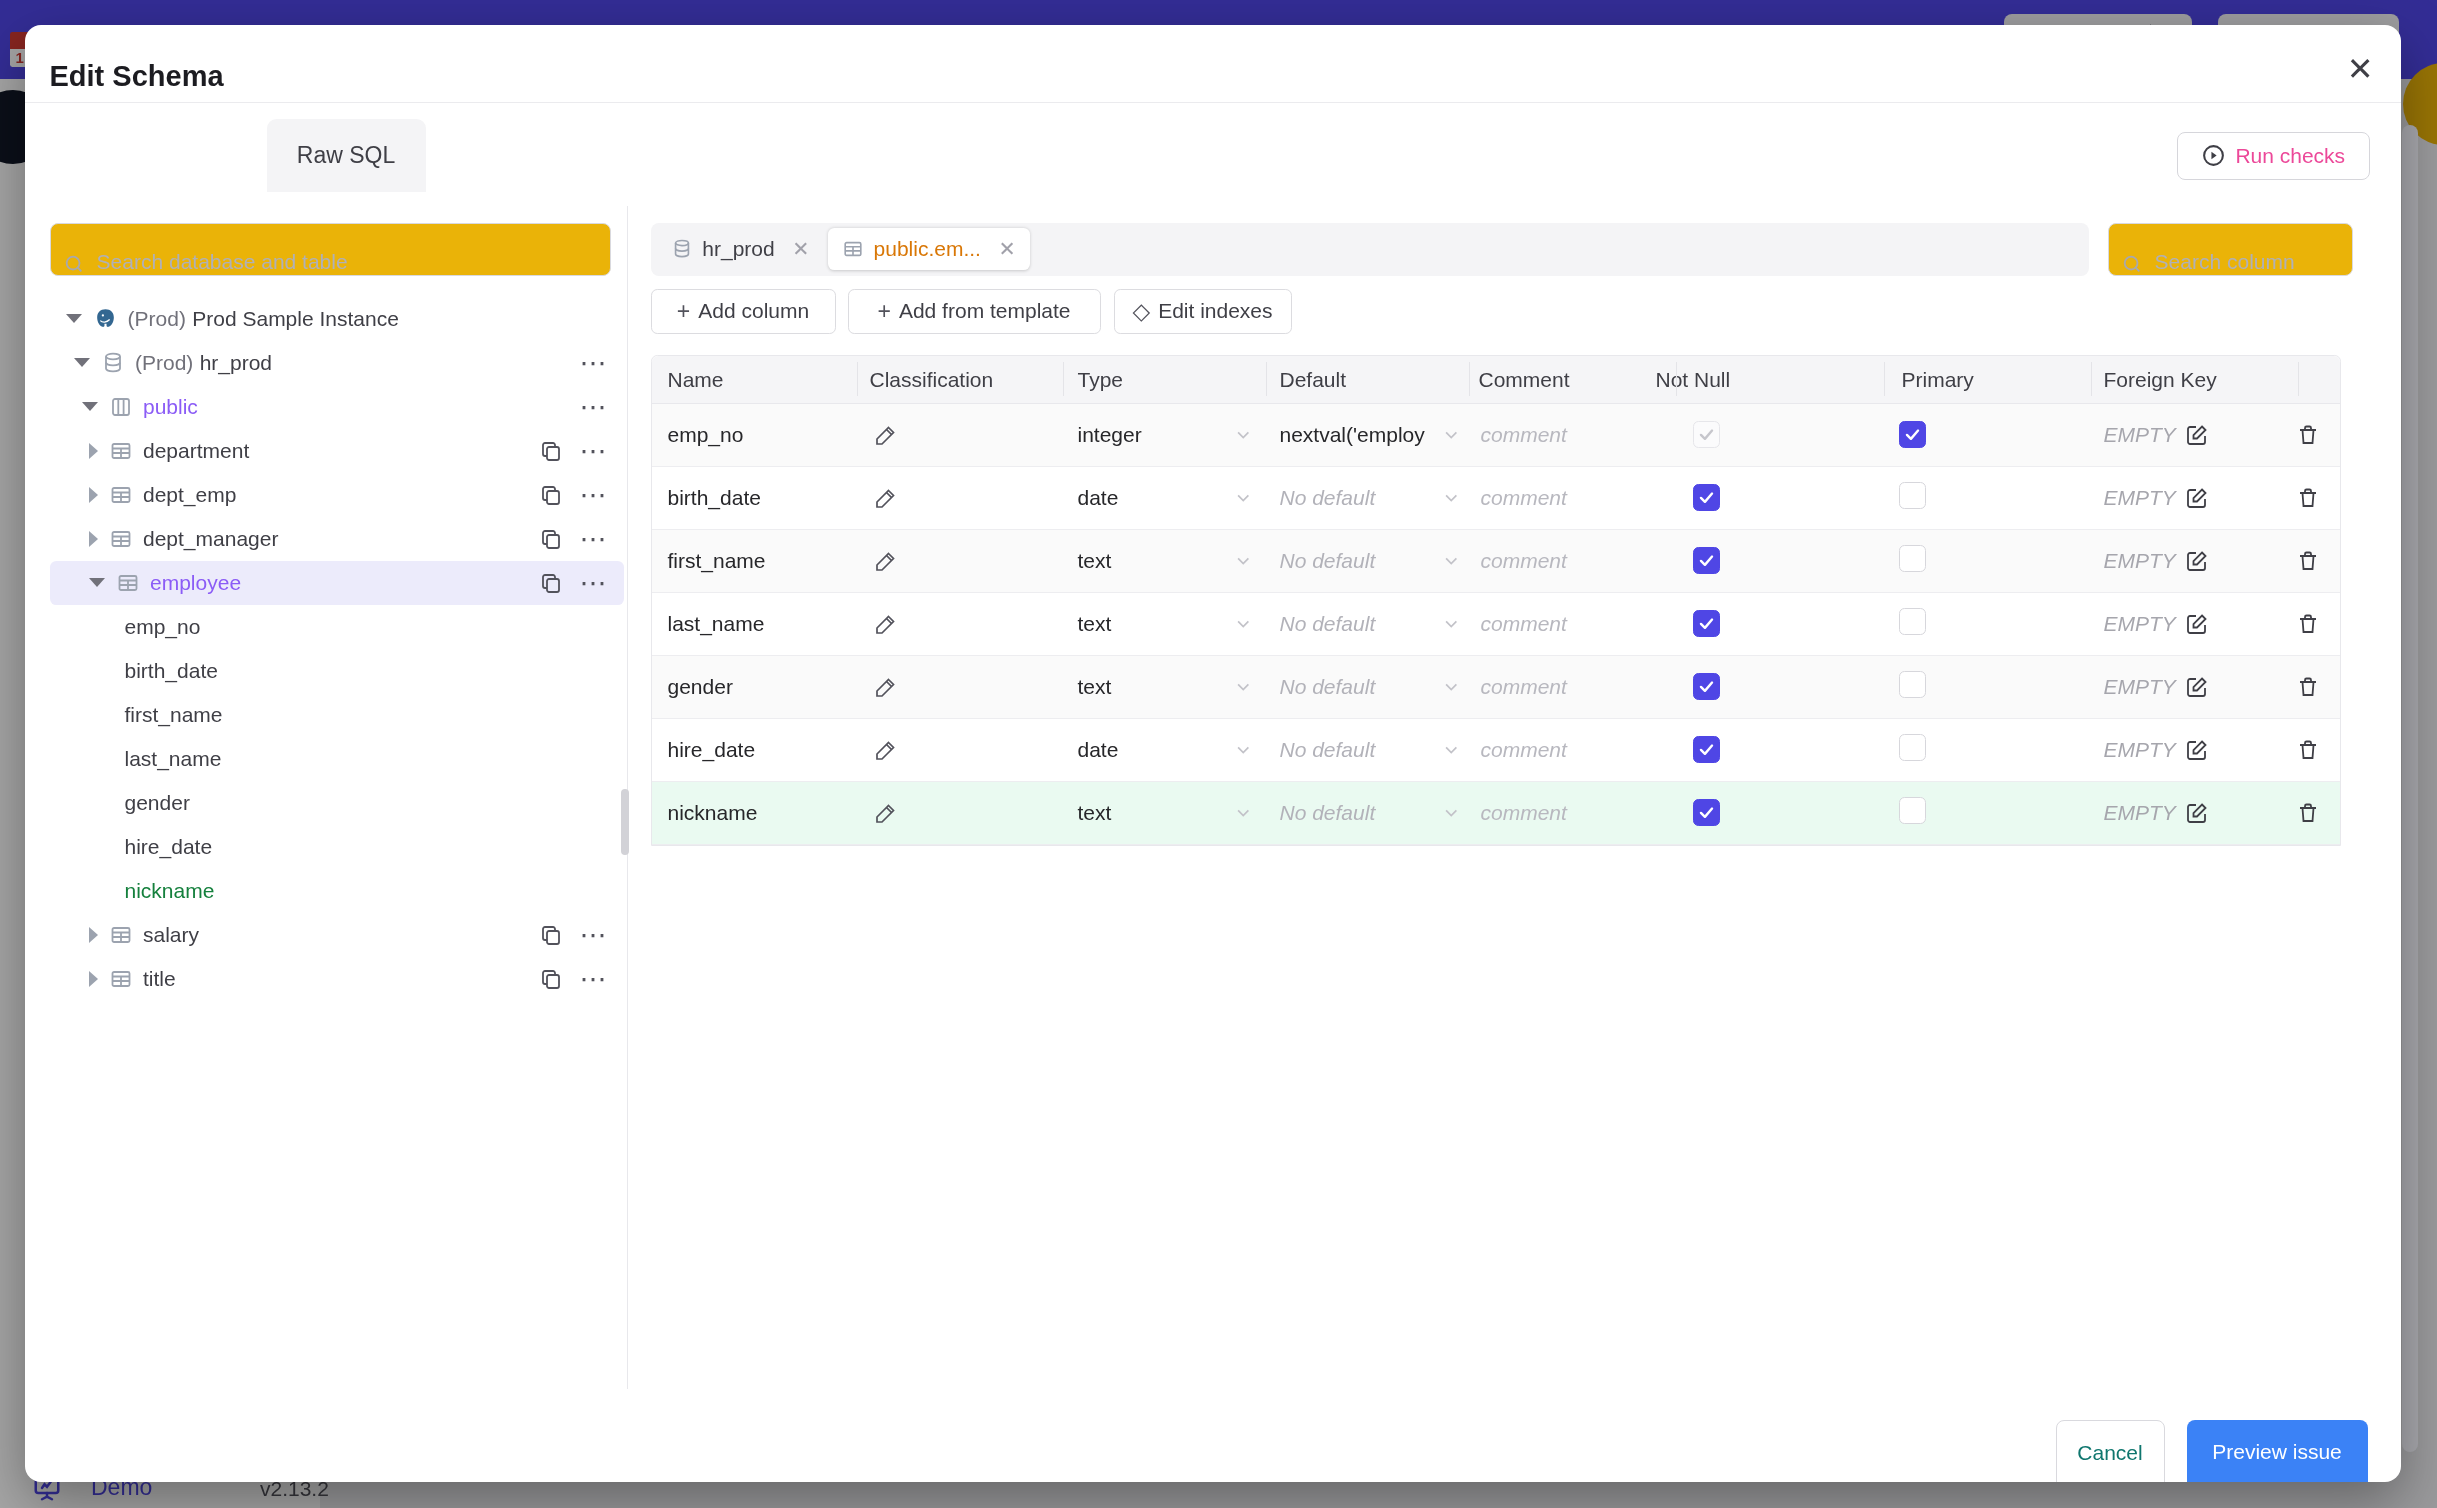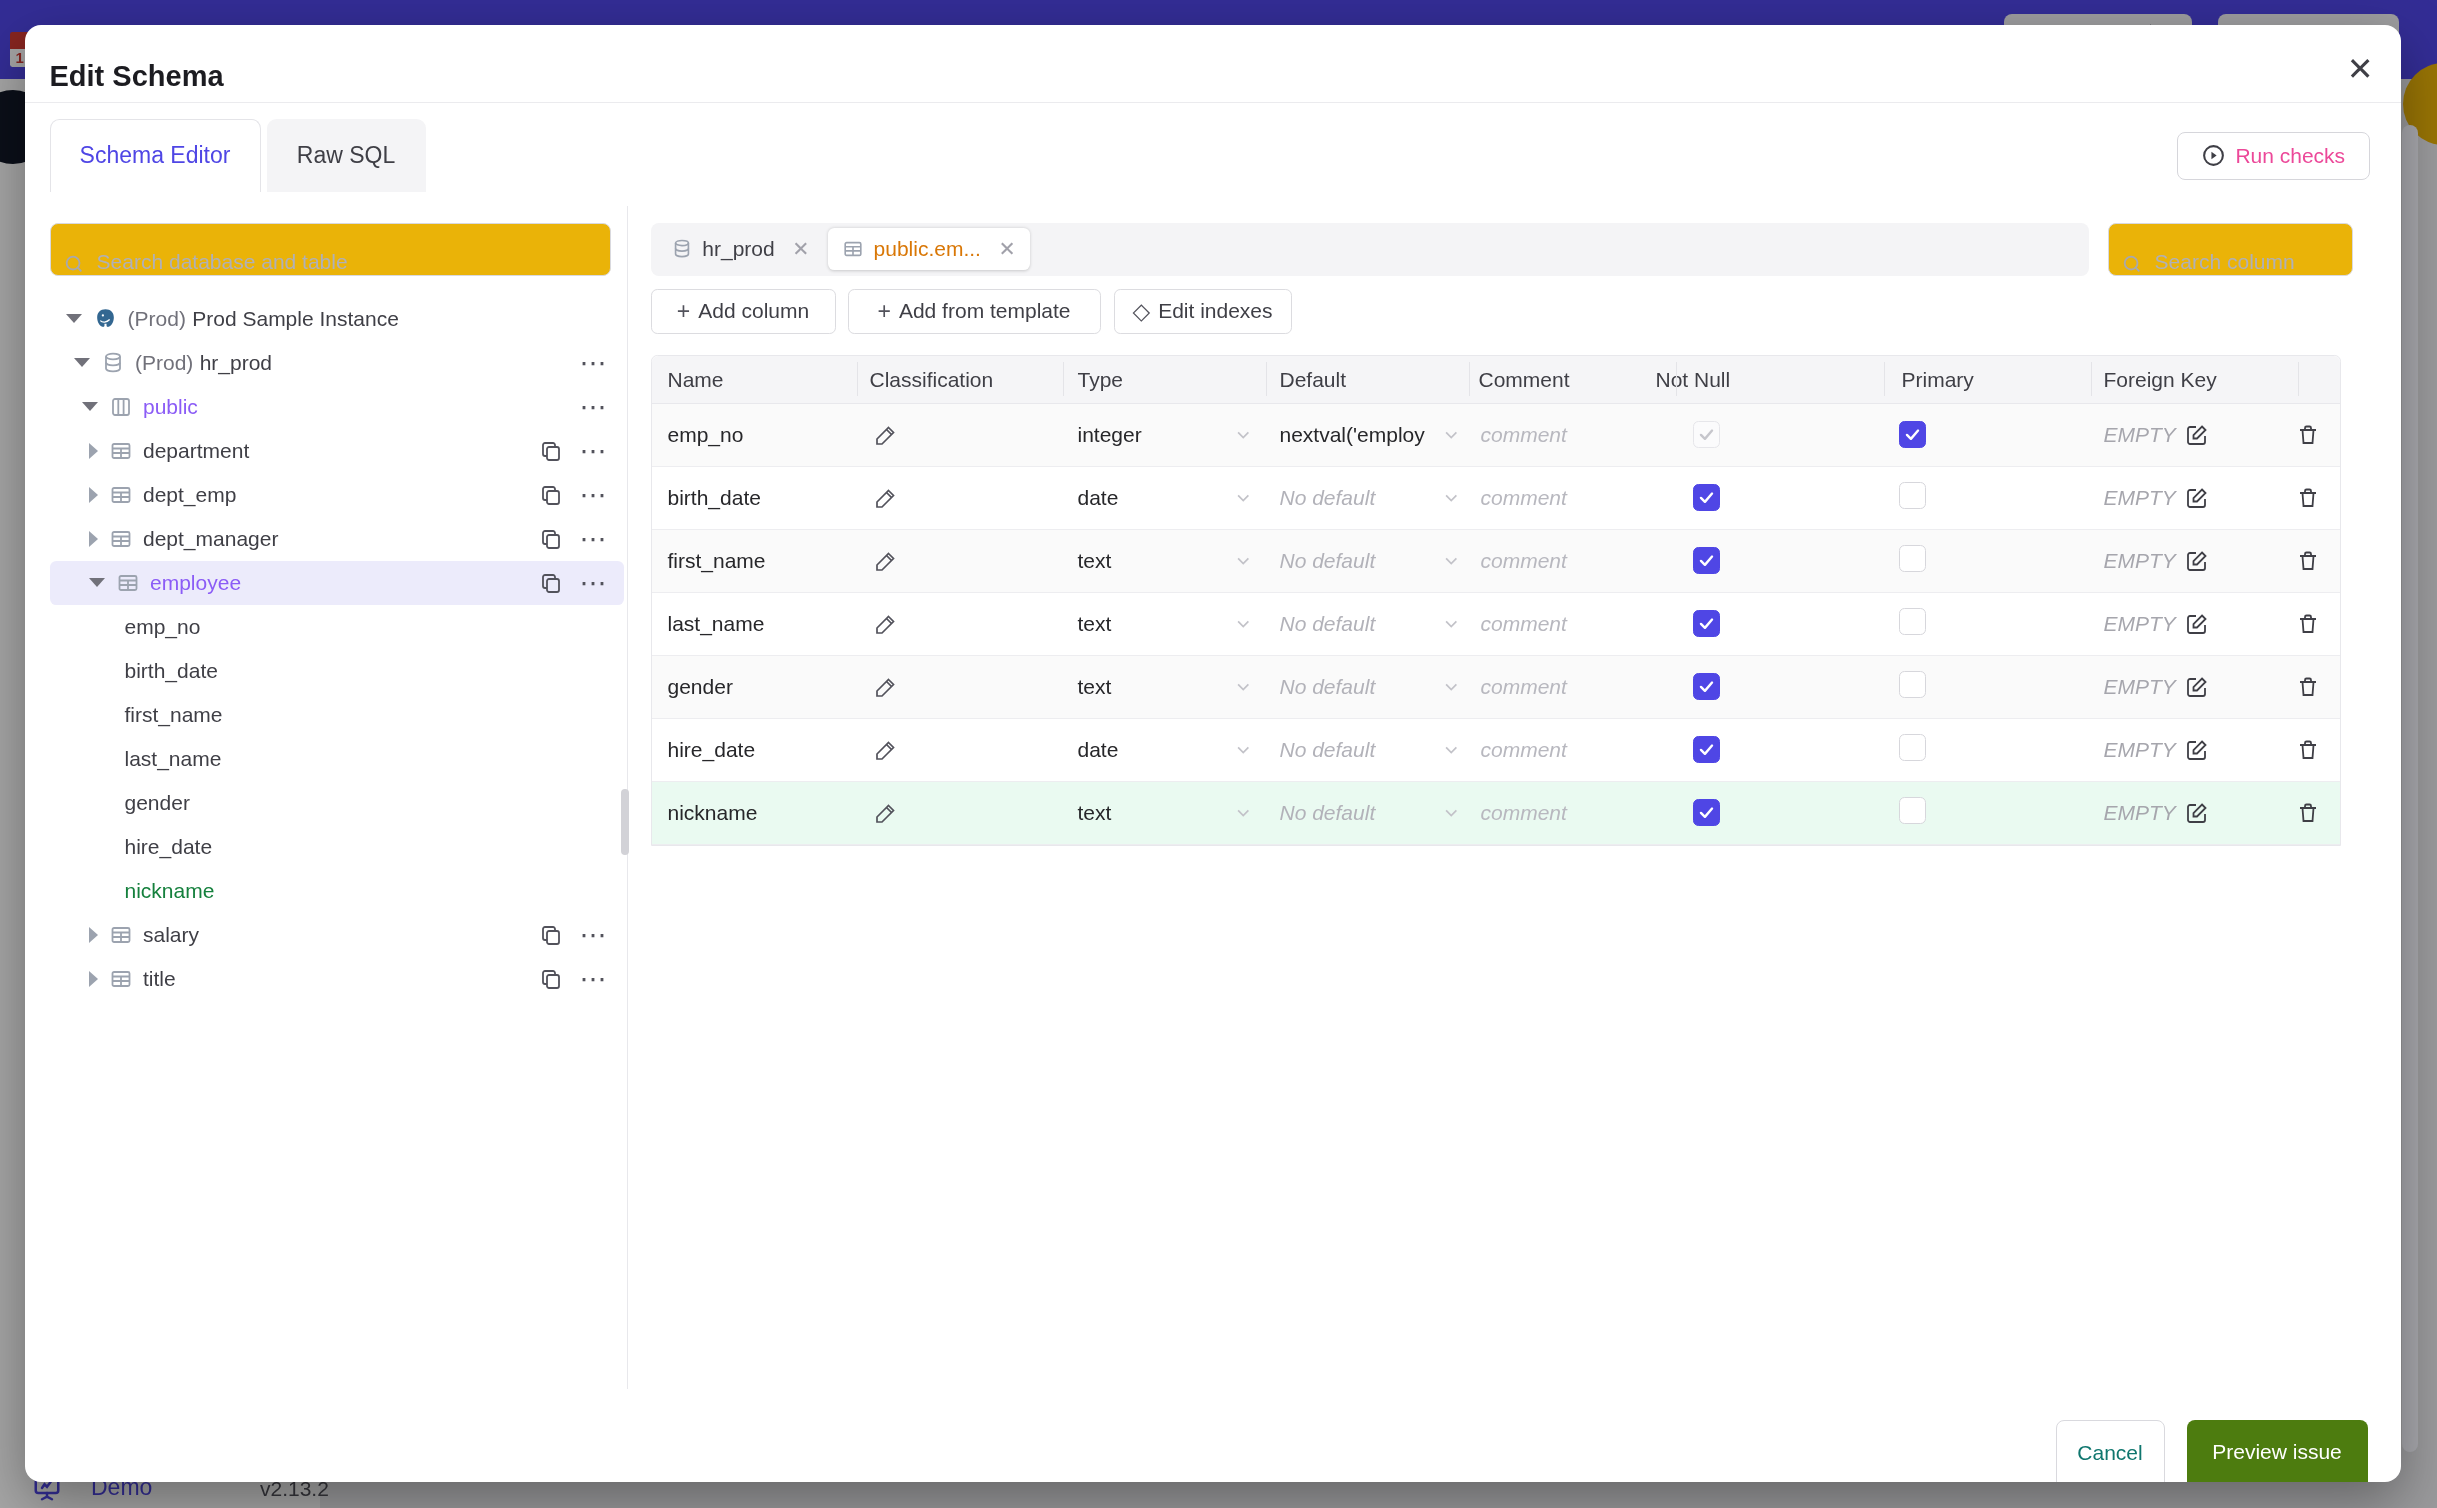--- a/index.html
+++ b/index.html
@@ -99,21 +99,21 @@
   .cb.cb-on{background:#4f46e5;border-color:#4f46e5;}
   .cb.cb-on svg{display:block;}
   .cb.cb-on svg polyline{stroke:#fff;}
   .cb.cb-dis{background:#fbfbfc;border-color:#e6e6ea;}
   .cb.cb-dis svg{display:block;}
   .cb.cb-dis svg polyline{stroke:#c6c6cc;}
   
   .btn-cancel{position:absolute;left:2031px;top:1395px;width:109px;height:76px;border:0.8px solid #d9d9de;border-radius:8px;
               background:#fff;font-size:21px;color:#0f766e;display:flex;align-items:flex-start;justify-content:center;
               padding-top:20.5px;box-sizing:border-box;cursor:pointer;}
-  .btn-primary{position:absolute;left:2162px;top:1395px;width:181px;height:76px;background:#4d7c0f;border-radius:8px;
+  .btn-primary{position:absolute;left:2162px;top:1395px;width:181px;height:76px;background:#3b82f6;border-radius:8px;
                color:#fff;font-size:21px;display:flex;align-items:flex-start;justify-content:center;padding-top:20.5px;
                box-sizing:border-box;cursor:pointer;}
   svg{display:block;}
 </style>
 </head>
 <body>
 
 <div class="screen">
 
   <div class="bg-content"></div>
@@ -140,21 +140,20 @@
   <div class="demo-version">v2.13.2</div>
 
   <div class="overlay"></div>
   <div class="scroll-thumb"></div>
 
   <div class="modal">
     <div class="m-title">Edit Schema</div>
     <div class="m-close">✕</div>
     <div class="hdr-line"></div>
 
-    <div class="tab t1">Schema Editor</div>
     <div class="tab t2">Raw SQL</div>
 
     <div class="run-checks">
       <span>
         <svg width="25" height="25" viewBox="0 0 24 24" fill="none" stroke="#3f3f46" stroke-width="2">
           <circle cx="12" cy="12" r="9"></circle>
             <path d="M10 8.5l5 3.5-5 3.5z" fill="#3f3f46" stroke="none"></path>
         </svg>
       </span>
       <span>Run checks</span>

